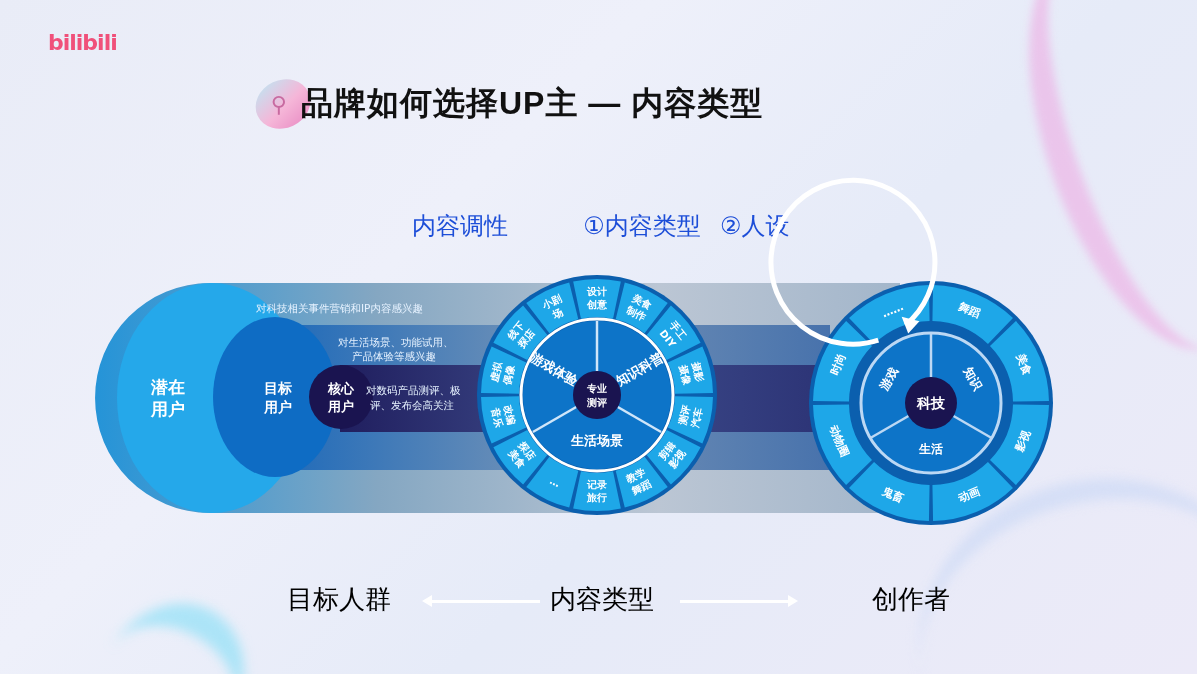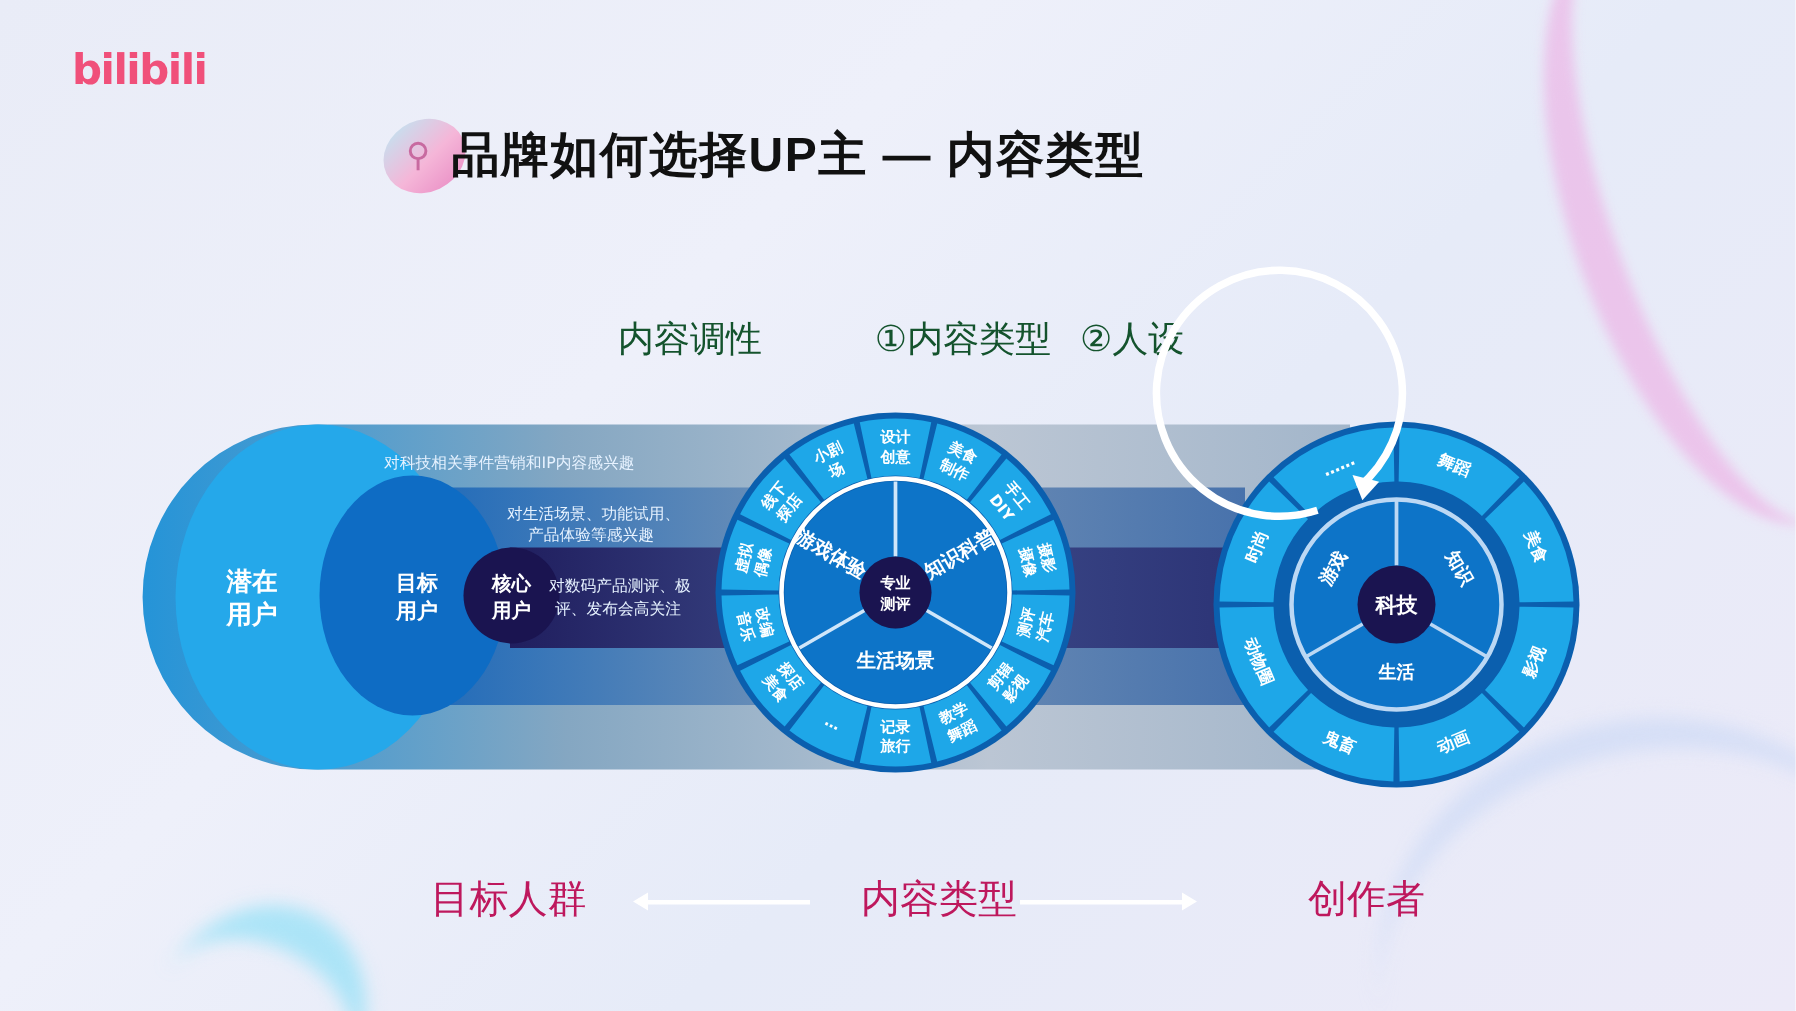--- a/index.html
+++ b/index.html
@@ -18,37 +18,37 @@
     border-radius:50%; border-top:30px solid rgba(120,220,245,0.55);
     transform: rotate(30deg); filter: blur(6px);
   }
   .deco-blue-right {
     position:absolute; right:-80px; top:480px; width:360px; height:300px;
     border-radius:50%; border-top:22px solid rgba(200,215,245,0.6);
     transform: rotate(-15deg); filter: blur(6px);
   }
   .logo {
     position:absolute; left:48px; top:30px; color:#f0507a; font-weight:bold;
-    font-size:28px; letter-spacing:-1px;
+    font-size:22px; letter-spacing:-1px;
   }
   .title-wrap { position:absolute; left:255px; top:80px; display:flex; align-items:center; }
   .title-icon {
     width:56px; height:48px; border-radius:50%;
     background: linear-gradient(160deg, #bfe6f2 0%, #f5b6d8 55%, #e98cc4 100%);
     transform: rotate(-25deg); margin-right:-10px; position:relative;
   }
   .title-icon span { position:absolute; left:16px; top:10px; color:#c86aa0; font-size:22px; transform: rotate(25deg); }
   .title {
     font-size:32px; font-weight:bold; color:#111; letter-spacing:1px; position:relative;
     font-family: "Liberation Sans", "DejaVu Sans", sans-serif;
   }
-  .subtitle-row { position:absolute; top:210px; left:412px; display:flex; gap:0; color:#14532d; font-size:24px; }
+  .subtitle-row { position:absolute; top:210px; left:412px; display:flex; gap:0; color:#1d4ed8; font-size:24px; }
   .subtitle-row span { white-space:nowrap; }
   .diagram { position:absolute; left:0; top:0; }
-  .bottom-row { position:absolute; top:582px; left:0; width:1197px; height:40px; color:#be185d; font-size:26px; }
+  .bottom-row { position:absolute; top:582px; left:0; width:1197px; height:40px; color:#000000; font-size:26px; }
   .bottom-row .lbl { position:absolute; top:0; white-space:nowrap; }
   .arrow { position:absolute; top:18px; height:3px; background:#fff; }
   .arrow.left::before {
     content:""; position:absolute; left:-10px; top:-5px; border-right:10px solid #fff;
     border-top:6px solid transparent; border-bottom:6px solid transparent;
   }
   .arrow.right::after {
     content:""; position:absolute; right:-10px; top:-5px; border-left:10px solid #fff;
     border-top:6px solid transparent; border-bottom:6px solid transparent;
   }
@@ -208,16 +208,16 @@
       <text x="41.569219381653056" y="-23.999999999999996" fill="#fff" font-size="12" font-weight="bold" text-anchor="middle" dominant-baseline="middle" transform="rotate(60 41.569219381653056 -23.999999999999996)">知识</text>
       <text x="0" y="46" fill="#fff" font-size="12" font-weight="bold" text-anchor="middle" dominant-baseline="middle">生活</text>
       <circle r="26" fill="#1a1450"></circle>
       <text x="0" y="1" fill="#fff" font-size="14" font-weight="bold" text-anchor="middle" dominant-baseline="middle">科技</text>
     </g>
 </svg>
 
 <div class="bottom-row">
   <span class="lbl" style="left:287px;">目标人群</span>
   <div class="arrow left" style="left:432px; width:108px;"></div>
-  <span class="lbl" style="left:550px;margin-left:24px;">内容类型</span>
+  <span class="lbl" style="left:550px;">内容类型</span>
   <div class="arrow right" style="left:680px; width:108px;"></div>
   <span class="lbl" style="left:872px;">创作者</span>
 </div>
 
 </body></html>

